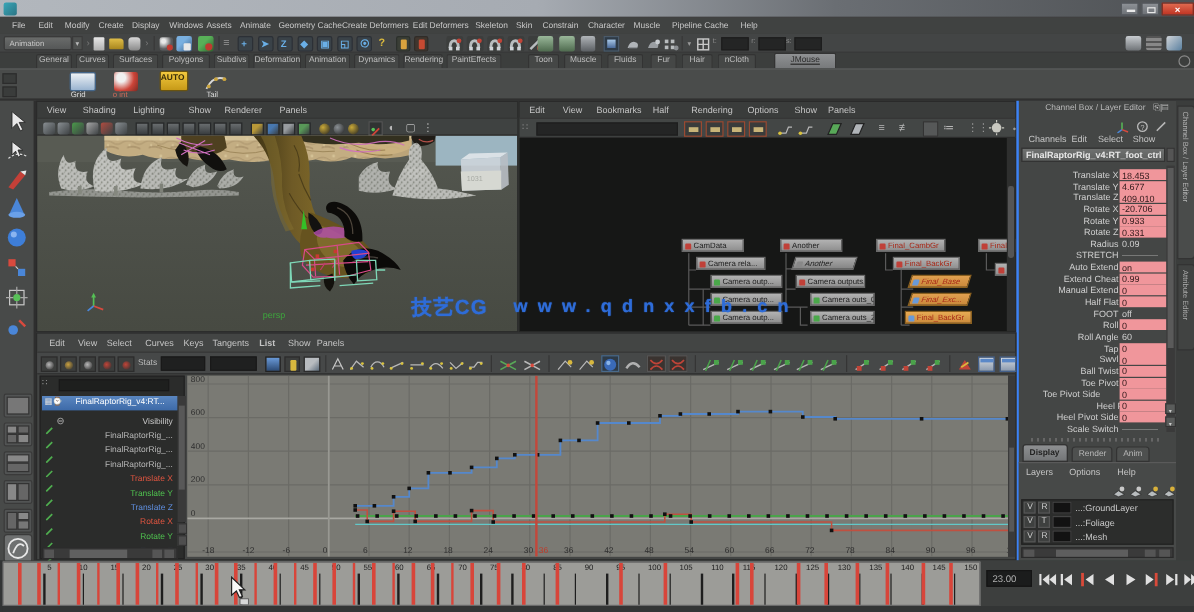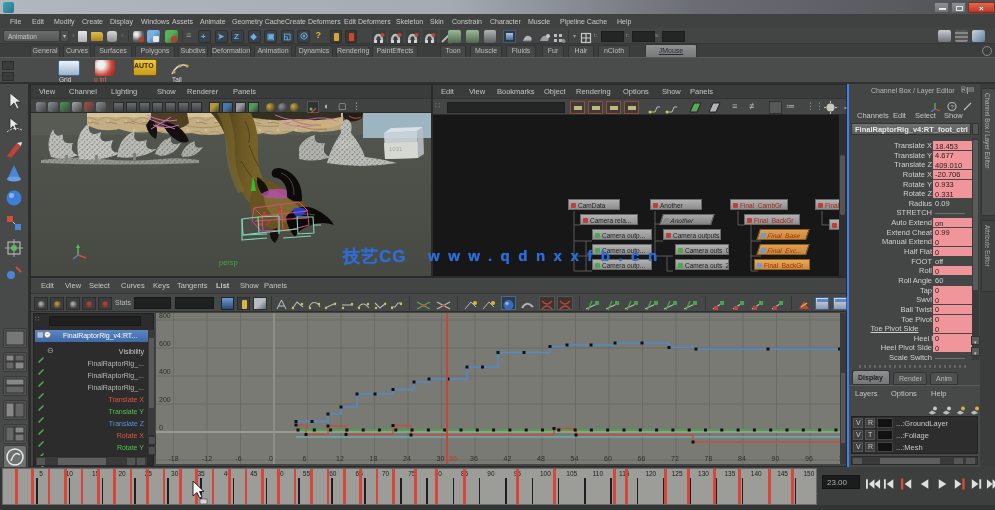--- a/index.html
+++ b/index.html
@@ -252,21 +252,21 @@
         <rect x="11" y="2" width="9" height="6" fill="#888" stroke="#333"></rect>
         <rect x="11" y="9" width="9" height="7" fill="#777" stroke="#333"></rect>
       </svg></div>
 <div class="abs" style="left:3px;top:361px;width:24px;height:24px;background:#6e7070;border:1px solid #3a3a3a;border-radius:3px;"><svg width="22" height="22">
         <circle cx="11" cy="11" r="8" fill="none" stroke="#e8e8e8" stroke-width="1.5"></circle>
         <path d="M7 15 Q11 4 16 9" fill="none" stroke="#e8e8e8" stroke-width="1.5"></path>
       </svg></div>
 </div>
 <div class="abs" style="left:30px;top:84px;width:402px;height:193px;background:#3a3c3b;border:1px solid #2a2a2a;">
 <div class="abs" style="left:8px;top:2px;font-size:7.5px;color:#c5c5c5;">View</div>
-<div class="abs" style="left:38px;top:2px;font-size:7.5px;color:#c5c5c5;">Channel</div>
+<div class="abs" style="left:38px;top:2px;font-size:7.5px;color:#c5c5c5;">Shading</div>
 <div class="abs" style="left:80px;top:2px;font-size:7.5px;color:#c5c5c5;">Lighting</div>
 <div class="abs" style="left:126px;top:2px;font-size:7.5px;color:#c5c5c5;">Show</div>
 <div class="abs" style="left:156px;top:2px;font-size:7.5px;color:#c5c5c5;">Renderer</div>
 <div class="abs" style="left:202px;top:2px;font-size:7.5px;color:#c5c5c5;">Panels</div>
 <div class="abs" style="left:0;top:13px;width:400px;height:15px;background:#3f4241;border-top:1px solid #333;border-bottom:1px solid #2c2c2c;">
 <div class="abs" style="left:5px;top:3px;width:10px;height:10px;background:linear-gradient(135deg,#8a9094,#3e4244);border-radius:2px;"></div>
 <div class="abs" style="left:17px;top:3px;width:10px;height:10px;background:linear-gradient(135deg,#8a9094,#3e4244);border-radius:2px;"></div>
 <div class="abs" style="left:29px;top:3px;width:10px;height:10px;background:linear-gradient(135deg,#4a9a4a,#3e4244);border-radius:2px;"></div>
 <div class="abs" style="left:41px;top:3px;width:10px;height:10px;background:linear-gradient(135deg,#a8a8a8,#3e4244);border-radius:2px;"></div>
 <div class="abs" style="left:53px;top:3px;width:10px;height:10px;background:linear-gradient(135deg,#b04c40,#3e4244);border-radius:2px;"></div>
@@ -427,21 +427,21 @@
 <path d="M-2 1 L2 1 L0 -3 Z" fill="#55bf55"></path>
 </g>
 <text x="188" y="152" font-size="7.5" fill="#3da83d" font-family="Liberation Sans">persp</text>
 </svg>
 </div>
 </div>
 <div class="abs" style="left:432px;top:84px;width:415px;height:193px;background:#3a3c3b;border:1px solid #2a2a2a;">
 <div class="abs" style="left:8px;top:2px;font-size:7.5px;color:#c5c5c5;">Edit</div>
 <div class="abs" style="left:36px;top:2px;font-size:7.5px;color:#c5c5c5;">View</div>
 <div class="abs" style="left:64px;top:2px;font-size:7.5px;color:#c5c5c5;">Bookmarks</div>
-<div class="abs" style="left:111px;top:2px;font-size:7.5px;color:#c5c5c5;">Object</div>
+<div class="abs" style="left:111px;top:2px;font-size:7.5px;color:#c5c5c5;">Half</div>
 <div class="abs" style="left:143px;top:2px;font-size:7.5px;color:#c5c5c5;">Rendering</div>
 <div class="abs" style="left:190px;top:2px;font-size:7.5px;color:#c5c5c5;">Options</div>
 <div class="abs" style="left:229px;top:2px;font-size:7.5px;color:#c5c5c5;">Show</div>
 <div class="abs" style="left:257px;top:2px;font-size:7.5px;color:#c5c5c5;">Panels</div>
 <div class="abs" style="left:0;top:13px;width:413px;height:17px;background:#434645;border-top:1px solid #333;border-bottom:1px solid #2c2c2c;">
 <div class="abs" style="left:2px;top:2px;width:10px;height:12px;color:#888;font-size:8px;">∷</div>
 <div class="abs" style="left:14px;top:2.5px;width:118px;height:11px;background:#242525;border:1px solid #1e1e1e;"></div>
 <div class="abs" style="left:137px;top:1.5px;width:15px;height:13px;background:#3a3c3b;border:1.5px solid #9a4a32;">
         <div style="position:absolute;left:3px;top:4px;width:8px;height:4px;background:#c8b478;"></div>
       </div>
@@ -655,21 +655,21 @@
       <span style="position:absolute;left:2px;top:0.5px;font-size:7.5px;color:#30191a;">0</span>
     </div>
 <div class="abs" style="left:2px;top:220.88px;width:81px;text-align:right;font-size:7.5px;color:#d0d0d0;">Ball Twist</div>
 <div class="abs" style="left:84px;top:220.88px;width:39px;height:9px;background:#f0969b;">
       <span style="position:absolute;left:2px;top:0.5px;font-size:7.5px;color:#30191a;">0</span>
     </div>
 <div class="abs" style="left:2px;top:230.52px;width:81px;text-align:right;font-size:7.5px;color:#d0d0d0;">Toe Pivot</div>
 <div class="abs" style="left:84px;top:230.52px;width:39px;height:9px;background:#f0969b;">
       <span style="position:absolute;left:2px;top:0.5px;font-size:7.5px;color:#30191a;">0</span>
     </div>
-<div class="abs" style="left:5px;top:240.16000000000003px;width:81px;text-align:center;font-size:7.5px;color:#d0d0d0;text-decoration:underline;">Toe Pivot Side</div>
+<div class="abs" style="left:20px;top:240.16000000000003px;width:81px;text-align:left;font-size:7.5px;color:#d0d0d0;">Toe Pivot Side</div>
 <div class="abs" style="left:84px;top:240.16000000000003px;width:39px;height:9px;background:#f0969b;">
       <span style="position:absolute;left:2px;top:0.5px;font-size:7.5px;color:#30191a;">0</span>
     </div>
 <div class="abs" style="left:18px;top:249.8px;width:81px;text-align:right;font-size:7.5px;color:#d0d0d0;">Heel Pivot</div>
 <div class="abs" style="left:84px;top:249.8px;width:39px;height:9px;background:#f0969b;">
       <span style="position:absolute;left:2px;top:0.5px;font-size:7.5px;color:#30191a;">0</span>
     </div>
 <div class="abs" style="left:2px;top:259.44px;width:81px;text-align:right;font-size:7.5px;color:#d0d0d0;">Heel Pivot Side</div>
 <div class="abs" style="left:84px;top:259.44px;width:39px;height:9px;background:#f0969b;">
       <span style="position:absolute;left:2px;top:0.5px;font-size:7.5px;color:#30191a;">0</span>

